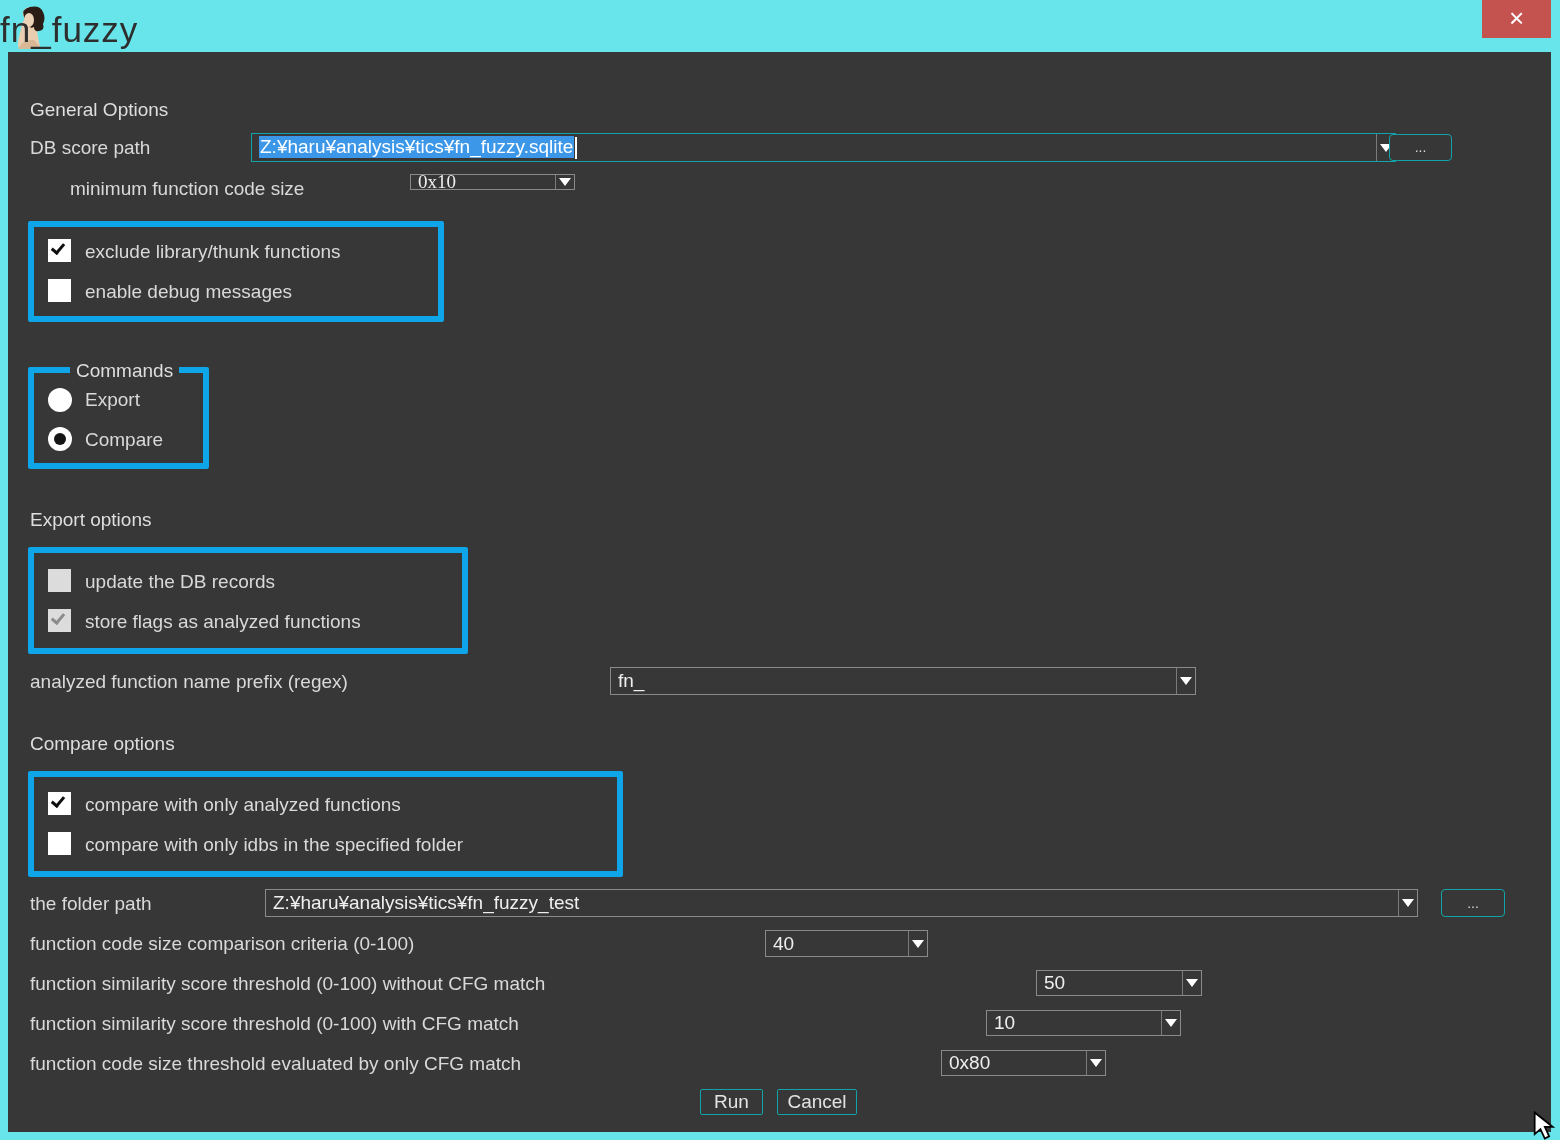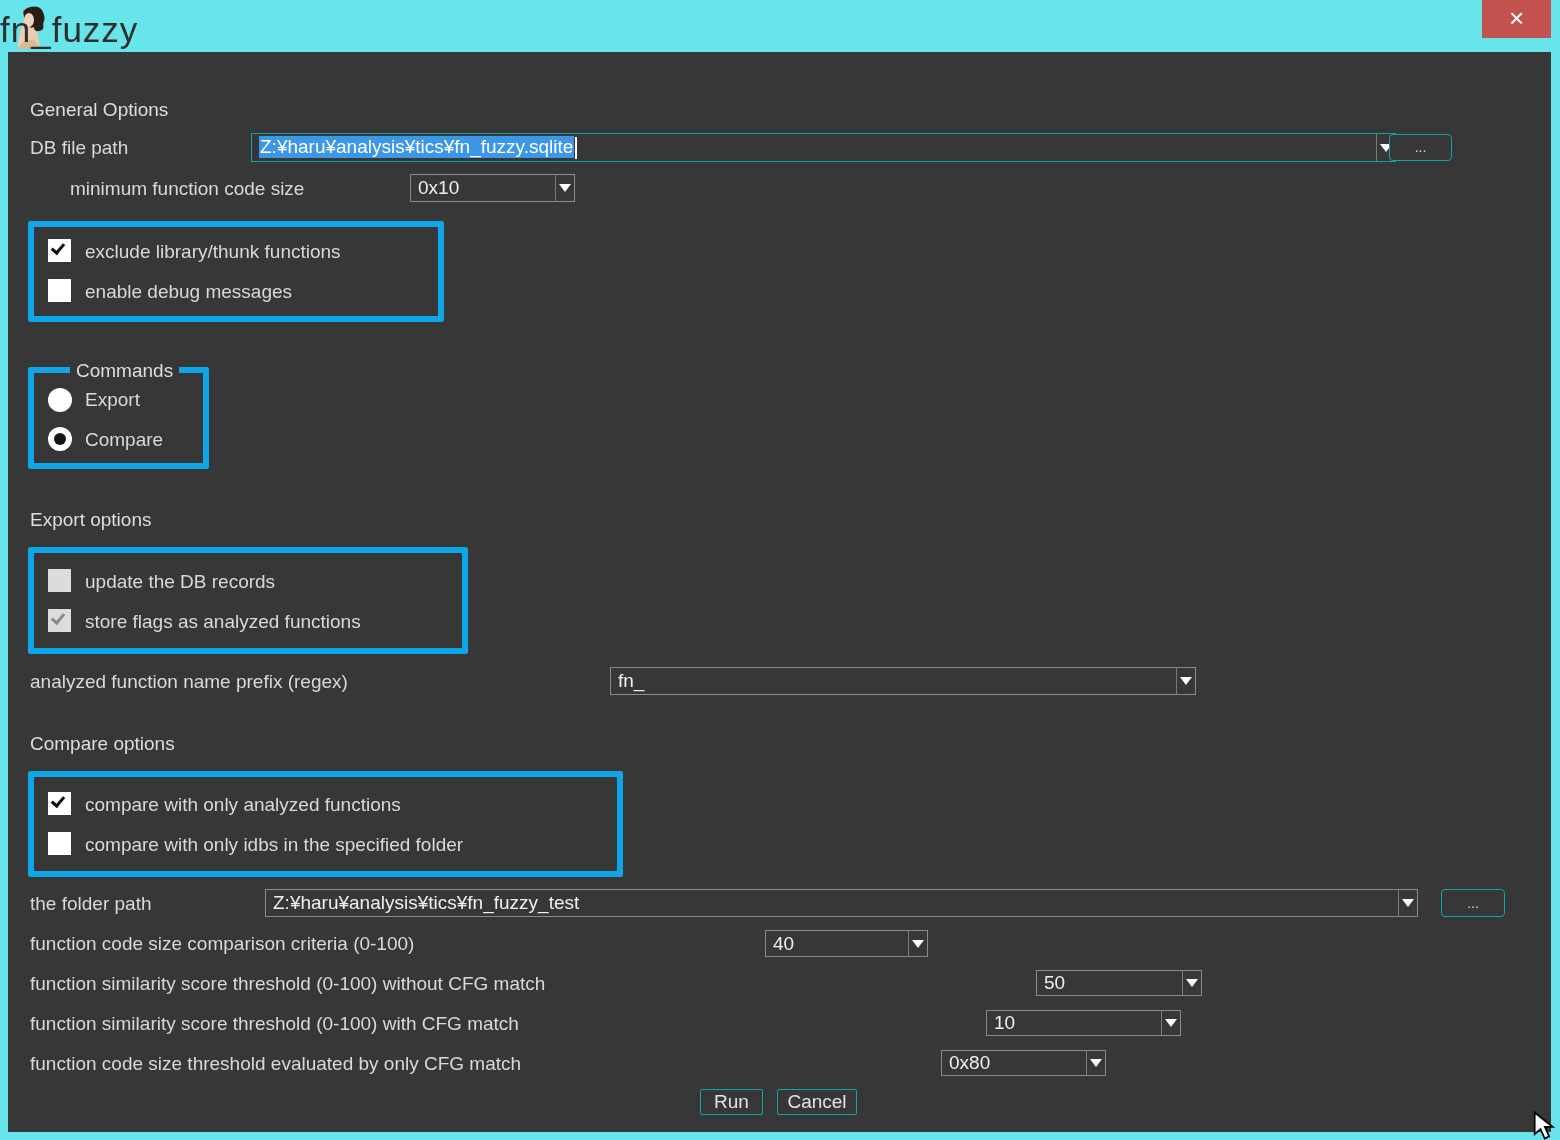--- a/index.html
+++ b/index.html
@@ -59,31 +59,31 @@
     <path d="M6 44 Q12 33 22 35 L30 44 Z" fill="#d9b896"></path>
   </svg>
   <div class="title">fn_fuzzy</div>
   <div class="close-btn">×</div>
 </div>
 
 <div class="client"></div>
 
 <div class="section" style="left:30px; top:99px;">General Options</div>
 
-<div class="lbl" style="left:30px; top:137px;">DB file path</div>
+<div class="lbl" style="left:30px; top:137px;">DB score path</div>
 <div class="combo focused" style="left:215px; top:133px; width:1145px; height:29px;margin-left:36px;">
   <div class="val"><span class="sel">Z:¥haru¥analysis¥tics¥fn_fuzzy.sqlite</span><span class="caret"></span></div>
   <div class="arrow-box">
       <div class="tri-down"></div>
     </div>
 </div>
 <div class="browse-btn" style="left:1389px; top:134px; width:63px; height:27px; line-height:25px;">...</div>
 
 <div class="lbl" style="left:30px; top:178px;margin-left:40px;">minimum function code size</div>
-<div class="combo" style="left:410px; top:174px; width:165px; height:28px;">
+<div class="combo" style="left:410px; top:174px; width:165px; height:16px;font-family:Liberation Serif, serif;">
   <div class="val">0x10</div>
   <div class="arrow-box">
       <div class="tri-down"></div>
     </div>
 </div>
 
 <div class="groupbox" style="left:28px; top:221px; width:416px; height:101px;"></div>
 <div class="checkbox" style="left:48px; top:239px;">
     <div class="check-icon"></div>
   </div>

